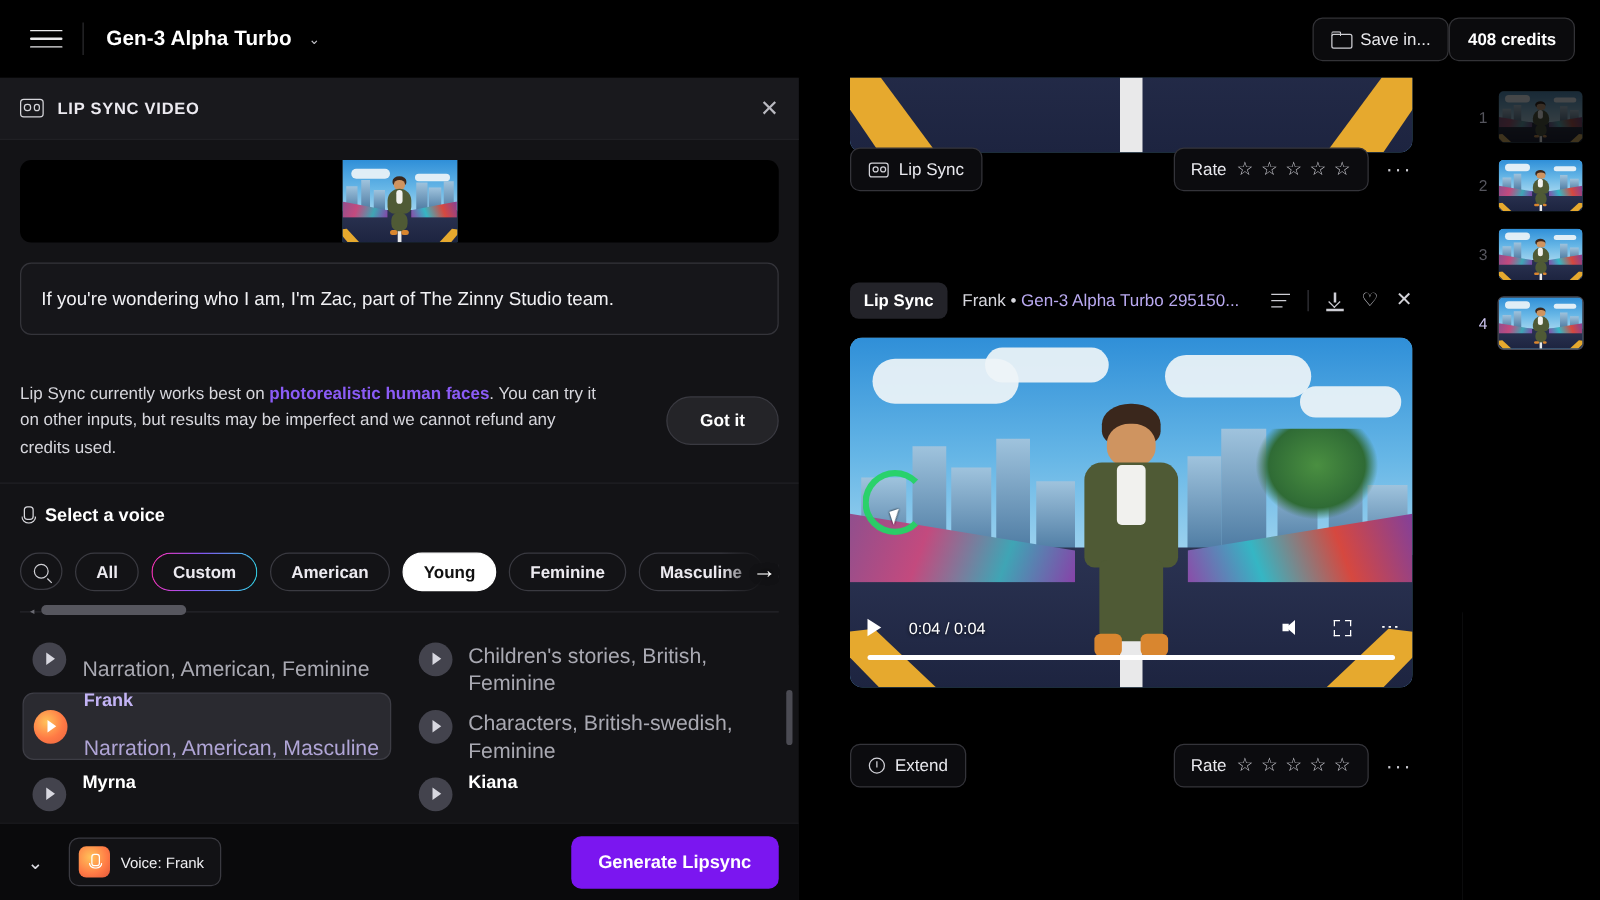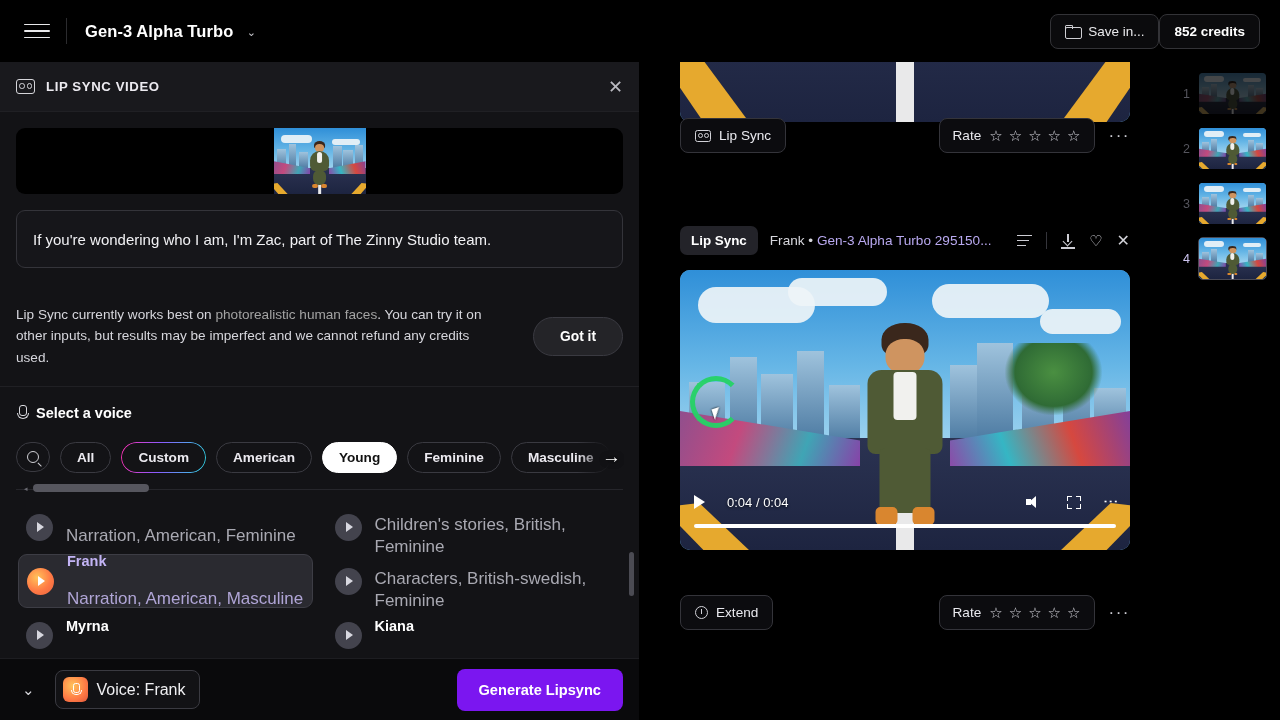--- a/index.html
+++ b/index.html
@@ -70,21 +70,21 @@
     display:flex; align-items:center; padding:0 16px; flex:none;
   }
   .prompt-text{color:#f1f1f4;font-size:15px;}
 
   .notice{
     margin:22px 0 0 0; padding:14px 16px 18px 16px;
     display:flex; align-items:center; gap:16px;
     border-bottom:1px solid #202024; flex:none;
   }
   .notice-txt{color:#d6d6dc;font-size:13.6px;line-height:1.58;max-width:470px;}
-  .notice-txt b{color:#a3a3a3;font-weight:400;}
+  .notice-txt b{color:#8b5cf6;font-weight:700;}
   .gotit{
     margin-left:auto; border:1px solid #3a3a41; border-radius:22px;
     background:#242428; color:#fff; font-size:13.8px; font-weight:600;
     padding:11px 26px; cursor:pointer; white-space:nowrap;
   }
 
   .voice-sec{ padding:18px 16px 0 16px; flex:none; }
   .voice-head{display:flex;align-items:center;gap:9px;color:#fff;font-size:14.5px;font-weight:600;}
   .mic-ico{width:11px;height:16px;position:relative;flex:none;}
   .mic-ico:before{content:"";position:absolute;left:2.5px;top:0;width:6px;height:9px;
@@ -157,21 +157,21 @@
     padding:6px 13px 6px 7px; cursor:pointer;
   }
   .voice-tag .av{ width:25px;height:25px;border-radius:6px;
     background:radial-gradient(circle at 38% 35%,#ffc35a,#ff7a45 60%,#e0573a);
     display:flex;align-items:center;justify-content:center;flex:none;}
   .voice-tag .mic2{width:9px;height:14px;position:relative;}
   .voice-tag .mic2:before{content:"";position:absolute;left:2px;top:0;width:5px;height:8px;
     border:1.2px solid #fff;border-radius:2.5px;}
   .voice-tag .mic2:after{content:"";position:absolute;left:0;top:7px;width:9px;height:4.5px;
     border:1.2px solid #fff;border-top:none;border-radius:0 0 5px 5px;}
-  .voice-tag .lbl{ color:#efeff2; font-size:16px; }
+  .voice-tag .lbl{ color:#efeff2; font-size:12px; }
   .gen-btn{
     margin-left:auto; background:#7b16f0; color:#fff; border:none; border-radius:8px;
     font-size:14.6px; font-weight:700; padding:13px 22px; cursor:pointer;
   }
 
   
   .right-area{
     position:absolute; left:640px; top:62px; width:640px; height:658px;
     background:#000; overflow:hidden;
   }
@@ -310,21 +310,21 @@
     <div>
       <span class="app-title">Gen-3 Alpha Turbo</span>
       <span class="chev-dn">⌄</span>
     </div>
     <div class="top-right">
       <div class="pill-btn">
         <span class="folder-ico"></span>
         <span>Save in...</span>
       </div>
       <div class="pill-btn strong">
-        <span>852 credits</span>
+        <span>408 credits</span>
       </div>
     </div>
   </div>
 
   <div class="left-panel">
 
     <div class="ls-header">
       <span class="film-ico"></span>
       <span class="ls-title">LIP SYNC VIDEO</span>
       <span class="ls-close">✕</span>

